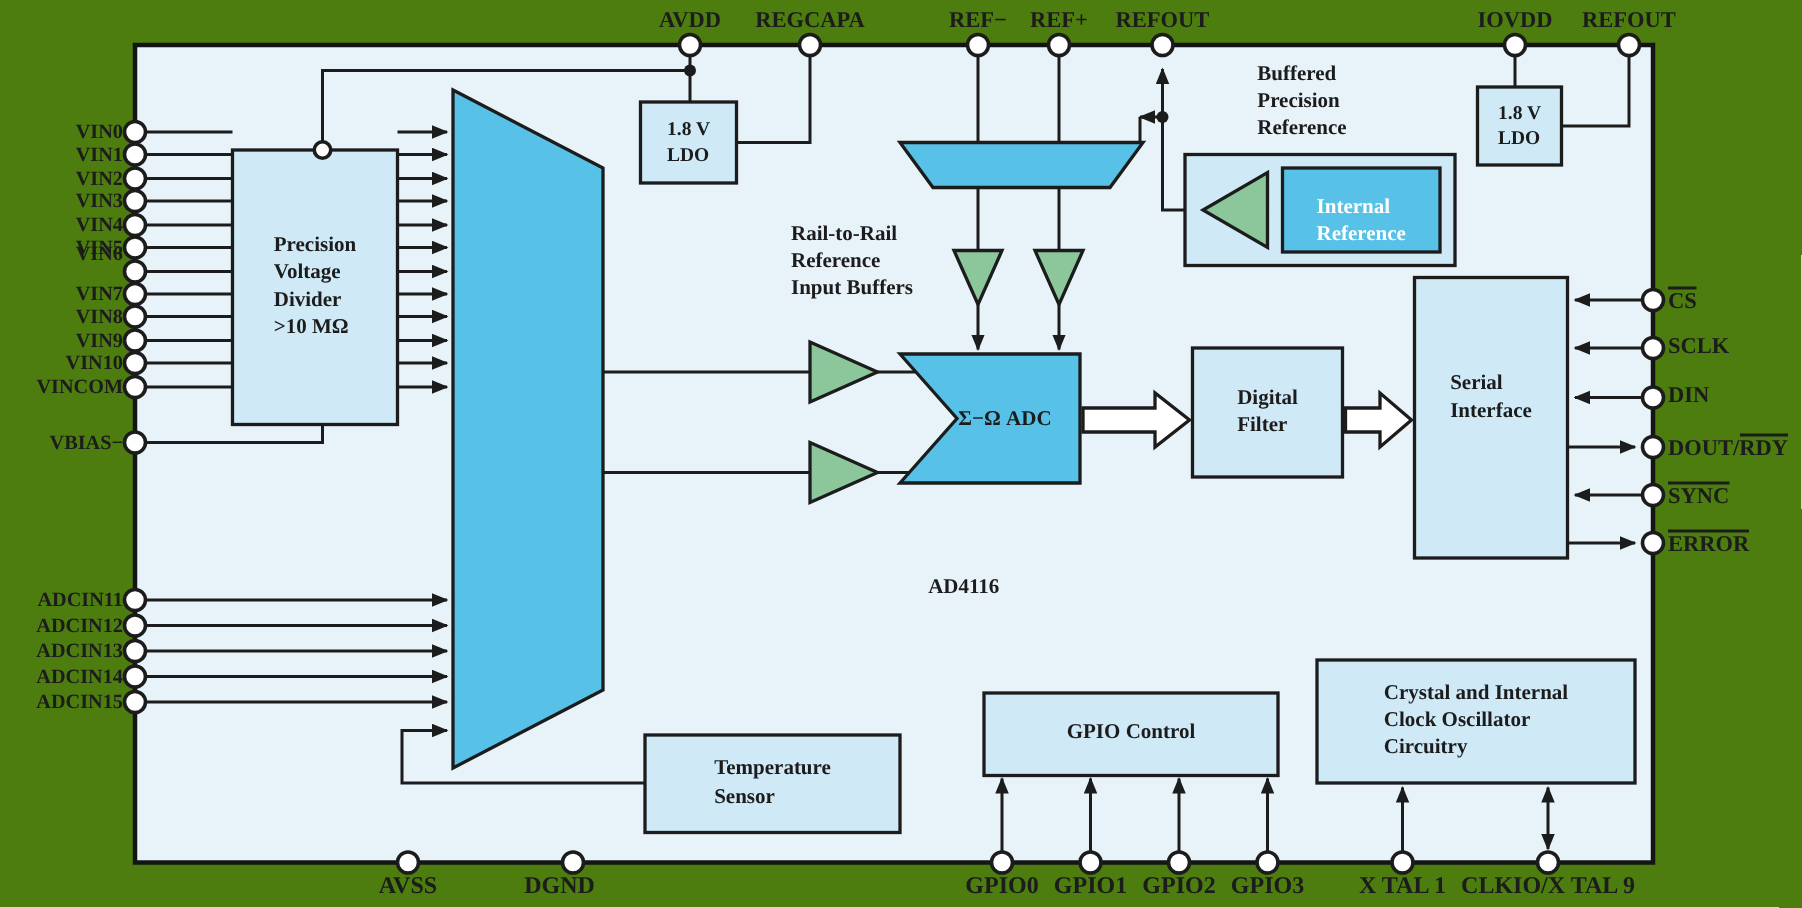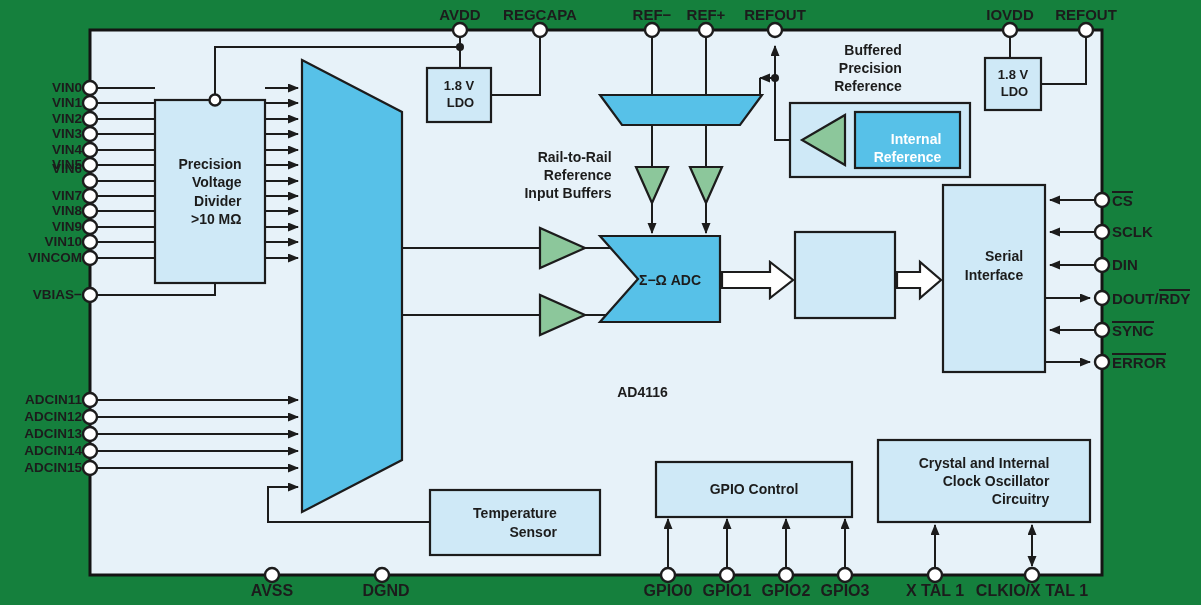--- a/index.html
+++ b/index.html
@@ -1,33 +1,33 @@
 <!DOCTYPE html>
 <html><head>
 <meta charset="utf-8">
 <style>
   html,body{margin:0;padding:0;background:#fff;}
-  .stage{position:relative;width:1201px;height:605px;background:#15803d;
-         font-family:Liberation Sans, sans-serif;color:#1c1c1c;overflow:hidden;}
+  .stage{position:relative;width:1201px;height:605px;background:#4d7c0f;
+         font-family:Liberation Serif, serif;color:#1c1c1c;overflow:hidden;}
   .stage svg{position:absolute;left:0;top:0;}
   .chip{fill:#e7f2f9;stroke:#141414;stroke-width:3;}
   .w{stroke:#1c1c1c;stroke-width:2;fill:none;}
   .blk{stroke:#1c1c1c;stroke-width:2.2;}
   .f-light{fill:#cfe9f7;}
   .f-cyan{fill:#57c1e8;}
   .f-green{fill:#8cc79b;}
   .harrow{fill:#ffffff;stroke:#1c1c1c;stroke-width:2.2;stroke-linejoin:miter;}
   .pin{fill:#fff;stroke:#1c1c1c;stroke-width:2.4;}
   .dot{fill:#1c1c1c;}
   .lbl{position:absolute;z-index:2;font-weight:700;white-space:pre-line;}
   .pt{top:6px;transform:translateX(-50%);font-size:15px;white-space:nowrap;}
   .pb{top:582px;transform:translateX(-50%);font-size:16px;white-space:nowrap;}
   .pl{left:0;width:82px;text-align:right;font-size:13.5px;line-height:1;white-space:nowrap;}
   .pr{left:1112px;font-size:15px;white-space:nowrap;}
-  .bl{display:flex;align-items:center;justify-content:center;text-align:right;
+  .bl{display:flex;align-items:center;justify-content:center;text-align:left;
       font-size:14px;line-height:1.3;}
   .ov{display:inline-block;border-top:2px solid #1c1c1c;line-height:1.12;}
   .white{color:#ffffff;}
 </style>
 </head>
 <body>
 
 <div class="stage">
 
 <svg width="1201" height="605" viewBox="0 0 1201 605">
@@ -213,45 +213,47 @@
   <div class="lbl pl" style="top:461px">ADCIN15</div>
 
   <div class="lbl pr" style="top:191px"><span></span><span class="ov">CS</span></div>
   <div class="lbl pr" style="top:223px"><span>SCLK</span><span class="ov"></span></div>
   <div class="lbl pr" style="top:256px"><span>DIN</span><span class="ov"></span></div>
   <div class="lbl pr" style="top:289px"><span>DOUT/</span><span class="ov">RDY</span></div>
   <div class="lbl pr" style="top:321px"><span></span><span class="ov">SYNC</span></div>
   <div class="lbl pr" style="top:353px"><span></span><span class="ov">ERROR</span></div>
 
   <div class="lbl pb" style="left:272px">AVSS</div>
-  <div class="lbl pb" style="left:386px">DGND</div>
+  <div class="lbl pb" style="left:373px">DGND</div>
   <div class="lbl pb" style="left:668px">GPIO0</div>
   <div class="lbl pb" style="left:727px">GPIO1</div>
   <div class="lbl pb" style="left:786px">GPIO2</div>
   <div class="lbl pb" style="left:845px">GPIO3</div>
   <div class="lbl pb" style="left:935px">X TAL 1</div>
-  <div class="lbl pb" style="left:1032px">CLKIO/X TAL 1</div>
+  <div class="lbl pb" style="left:1032px">CLKIO/X TAL 9</div>
 
   <div class="lbl bl" style="left:155px;top:100px;width:110px;height:183px">Precision
 Voltage
 Divider
 &gt;10 MΩ</div>
   <div class="lbl bl" style="left:427px;top:68px;width:64px;height:54px;font-size:13px">1.8 V
 LDO</div>
   <div class="lbl bl" style="left:985px;top:58px;width:56px;height:52px;font-size:13px">1.8 V
 LDO</div>
   <div class="lbl bl" style="left:498px;top:143px;width:140px;height:64px">Rail-to-Rail
 Reference
 Input Buffers</div>
   <div class="lbl bl" style="left:798px;top:36px;width:140px;height:64px">Buffered
 Precision
 Reference</div>
   <div class="lbl bl white" style="left:855px;top:112px;width:105px;height:72px">Internal
 Reference</div>
   <div class="lbl bl" style="left:620px;top:267px;width:100px;height:26px">Σ−Ω ADC</div>
+  <div class="lbl bl" style="left:795px;top:232px;width:100px;height:86px">Digital
+Filter</div>
   <div class="lbl bl" style="left:943px;top:172px;width:102px;height:187px">Serial
 Interface</div>
   <div class="lbl bl" style="left:430px;top:490px;width:170px;height:65px">Temperature
 Sensor</div>
   <div class="lbl bl" style="left:656px;top:462px;width:196px;height:55px">GPIO Control</div>
   <div class="lbl bl" style="left:878px;top:440px;width:212px;height:82px">Crystal and Internal
 Clock Oscillator
 Circuitry</div>
   <div class="lbl bl" style="left:595px;top:382px;width:95px;height:20px">AD4116</div>
 

